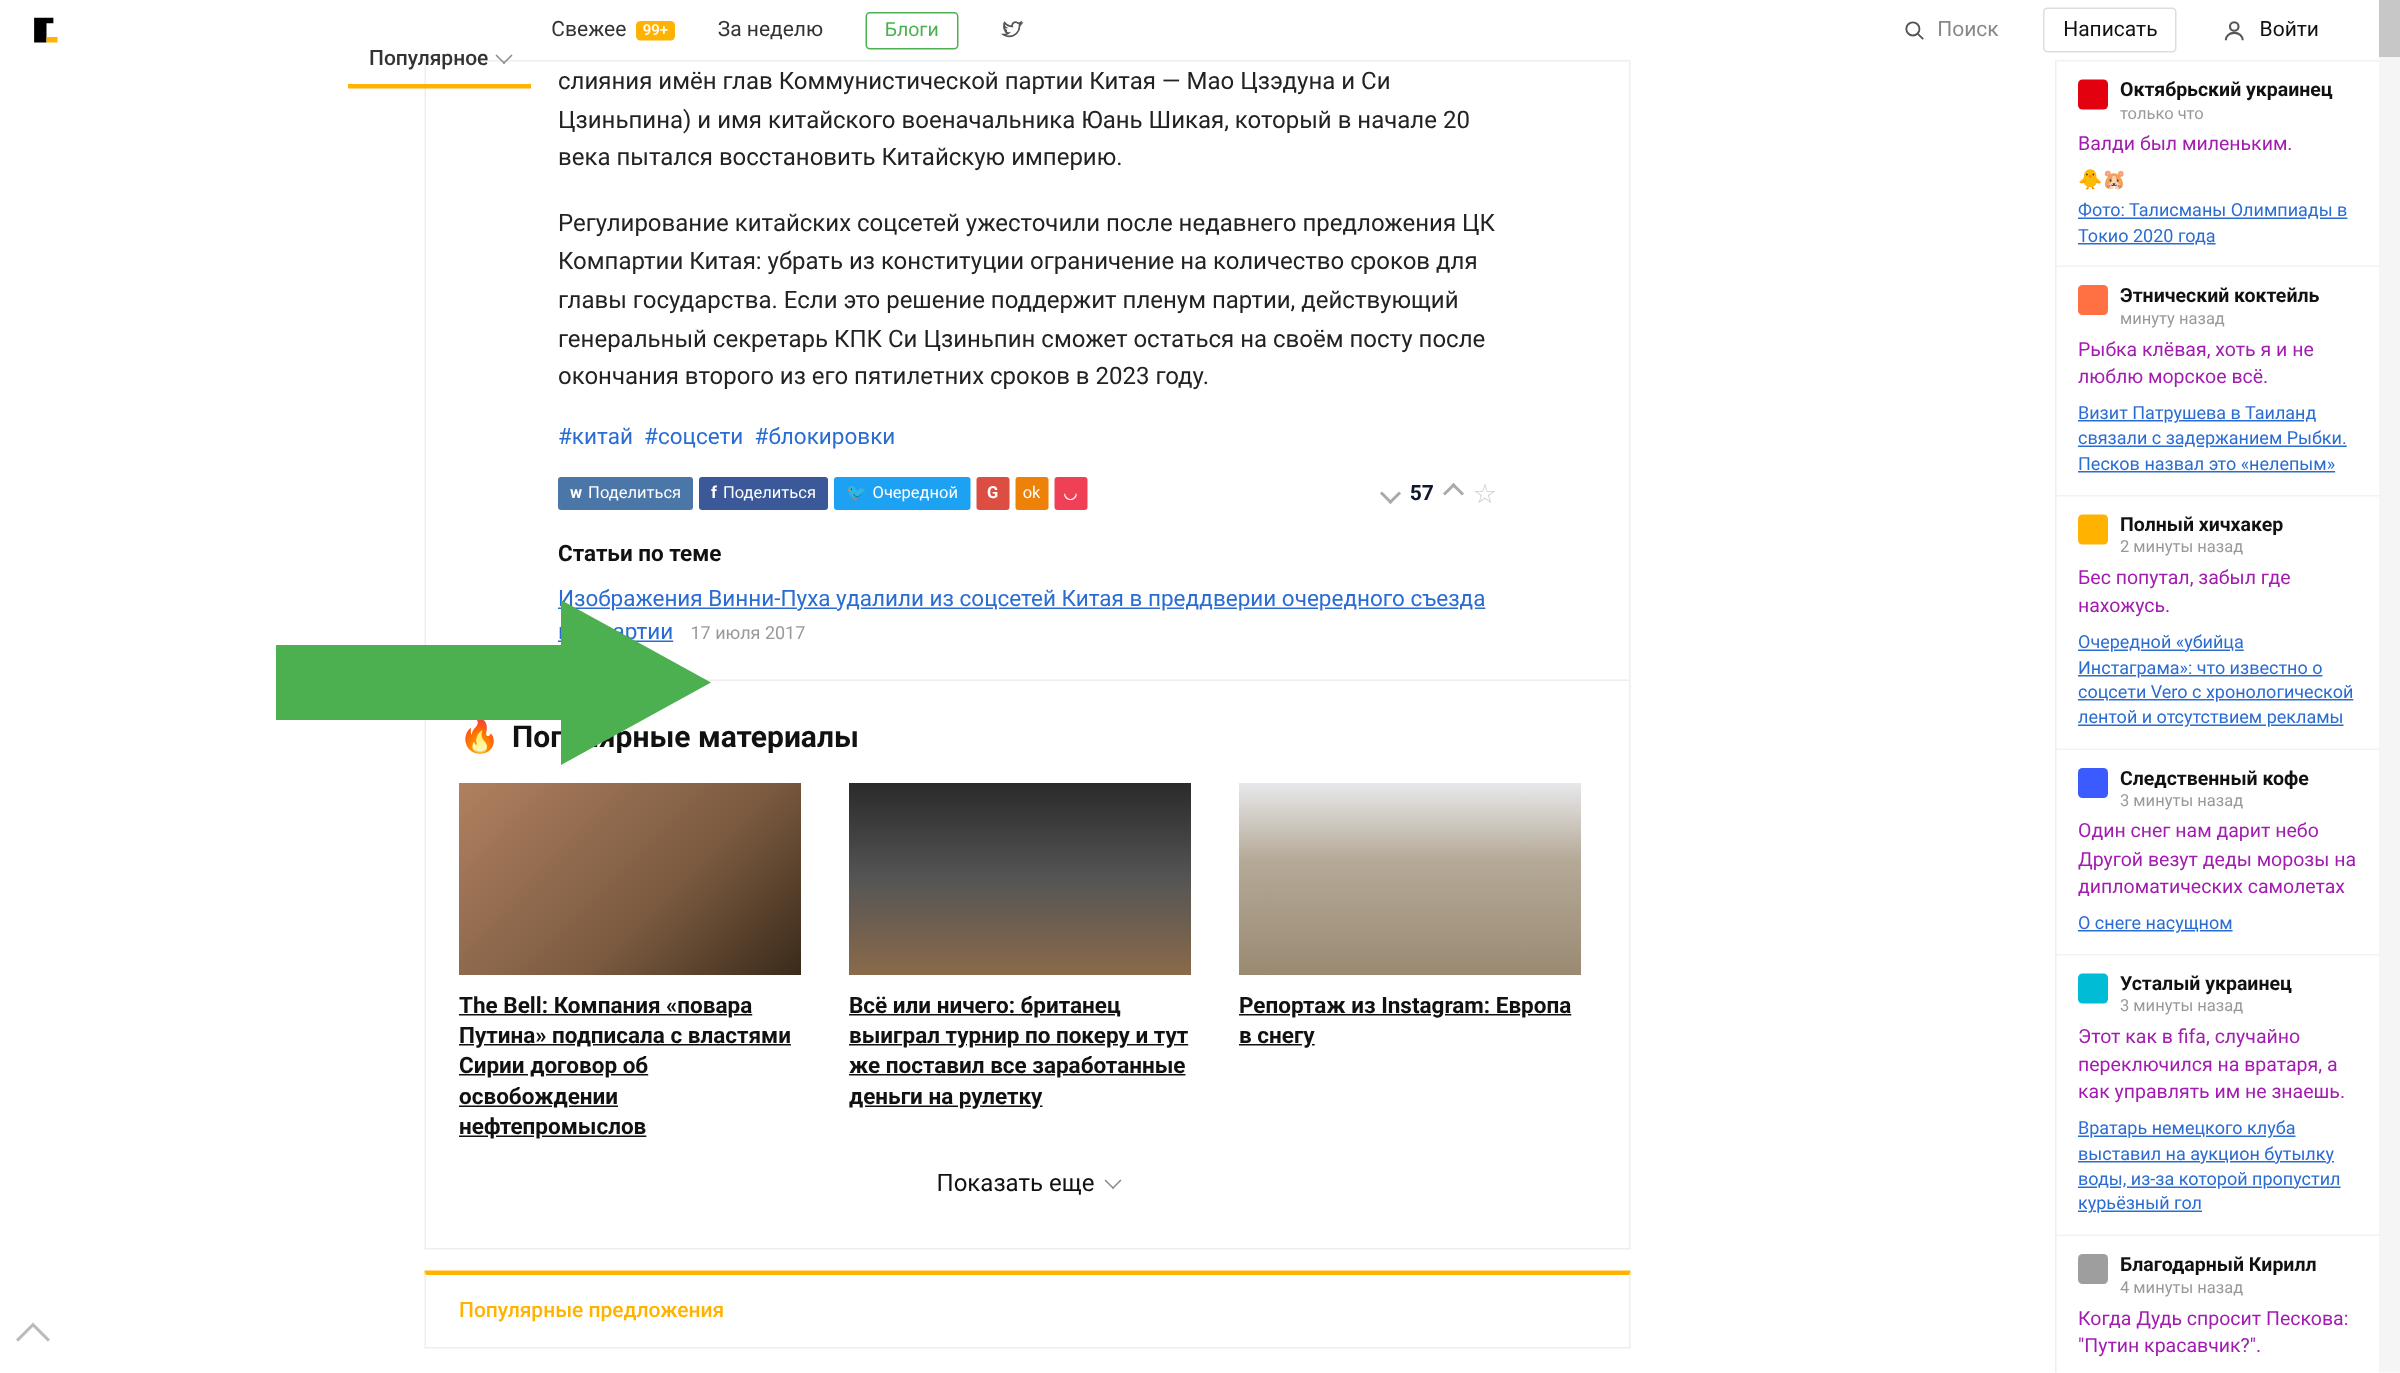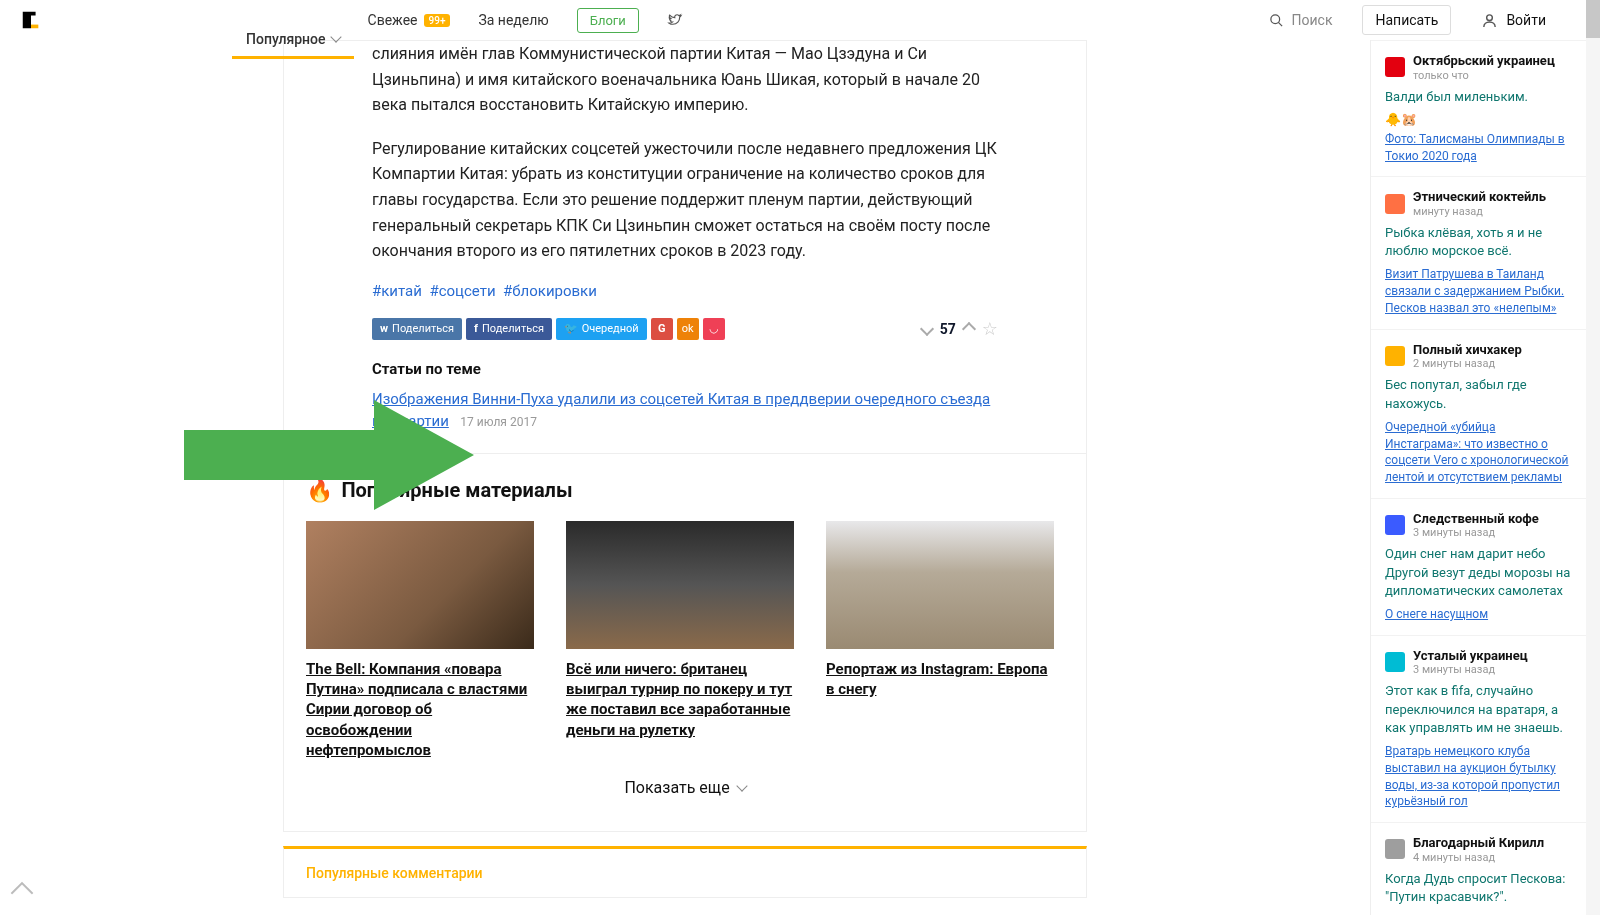--- a/index.html
+++ b/index.html
@@ -14,25 +14,25 @@
 .blogs{border:1px solid #4caf50;color:#4caf50;padding:4px 12px;border-radius:3px;font-size:13px;}
 .spacer{flex:1;}
 .search{display:flex;align-items:center;gap:8px;color:#888;cursor:pointer;}
 .btn-write{border:1px solid #ddd;padding:6px 12px;border-radius:3px;margin:0 30px;cursor:pointer;}
 .login{display:flex;align-items:center;gap:8px;cursor:pointer;margin-right:20px;}
 .sidebar{position:fixed;top:0;right:14px;bottom:0;width:216px;background:#fff;border-left:1px solid #eee;overflow:hidden;}
 .sidebar-header{height:40px;display:flex;align-items:center;gap:10px;padding:0 14px;font-weight:700;font-size:14px;}
 .live-dot{width:8px;height:8px;background:#e3000f;border-radius:50%;}
 .feed{padding:0;overflow-y:auto;height:calc(100% - 40px);}
 .feed-item{padding:12px 14px;border-top:1px solid #f2f2f2;font-size:13px;}
-.feed-head{display:flex;gap:8px;align-items:center;margin-bottom:6px;}
+.feed-head{display:flex;gap:8px;align-items:flex-start;margin-bottom:6px;}
 .feed-avatar{width:20px;height:20px;border-radius:3px;flex-shrink:0;}
 .feed-name{font-weight:700;font-size:13px;line-height:1.2;}
 .feed-time{font-size:11px;color:#999;}
-.feed-body{color:#0f766e;margin-bottom:6px;line-height:1.4;}
+.feed-body{color:#a21caf;margin-bottom:6px;line-height:1.4;}
 .feed-link{color:#2a6cd2;text-decoration:underline;font-size:12px;line-height:1.4;display:block;}
 .feed-emoji{margin:4px 0;}
 .content-wrap{margin:40px 230px 0 0;padding:0;display:flex;justify-content:center;}
 .article-box{width:804px;background:#fff;border:1px solid #eee;}
 .article-inner{padding:0 88px 20px 88px;}
 .para{font-size:16px;line-height:1.6;color:#222;margin:0 0 18px 0;}
 .tags{margin:0 0 18px 0;}
 .tag{color:#2a6cd2;margin-right:4px;font-size:15px;}
 .share-row{display:flex;align-items:center;gap:4px;margin-bottom:20px;}
 .share-btn{height:22px;display:inline-flex;align-items:center;color:#fff;font-size:11px;padding:0 8px;border-radius:2px;cursor:pointer;}
@@ -177,21 +177,21 @@
             <div class="card-title">Репортаж из Instagram: Европа в снегу</div>
           </div>
         </div>
         <div class="show-more">
           <span>Показать еще</span>
           <span class="chev"></span>
         </div>
       </div>
     </div>
     <div class="comments-box">
-      <span class="comments-title">Популярные комментарии</span>
+      <span class="comments-title">Популярные предложения</span>
     </div>
   </div>
 </div>
 
 <svg class="green-arrow" viewBox="0 0 290 110">
   <polygon points="0,30 190,30 190,0 290,55 190,110 190,80 0,80" fill="#4caf50"></polygon>
 </svg>
 
 <div class="sidebar">
   <div class="sidebar-header">

